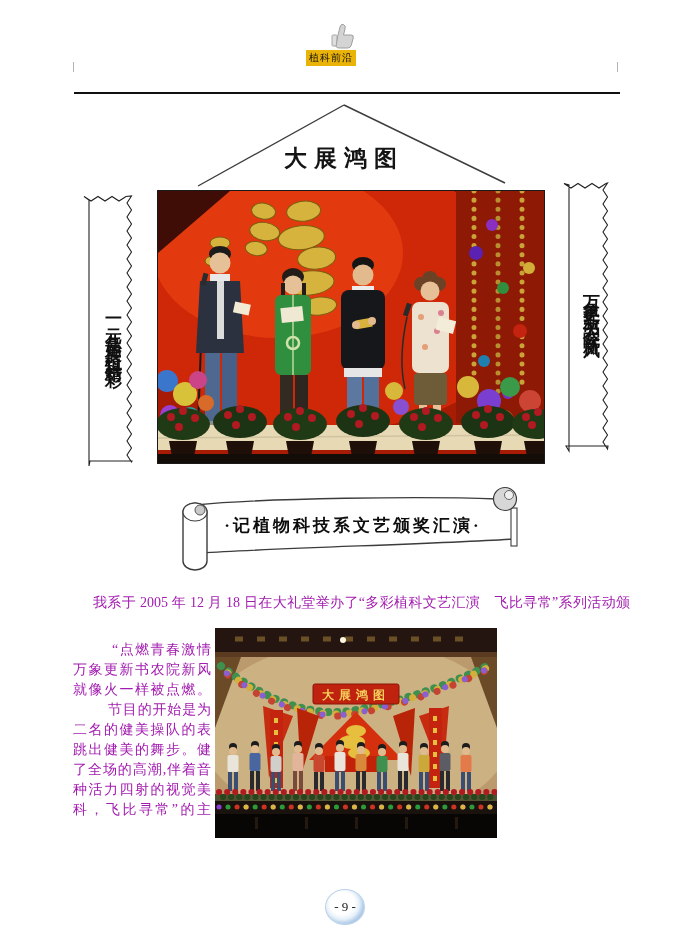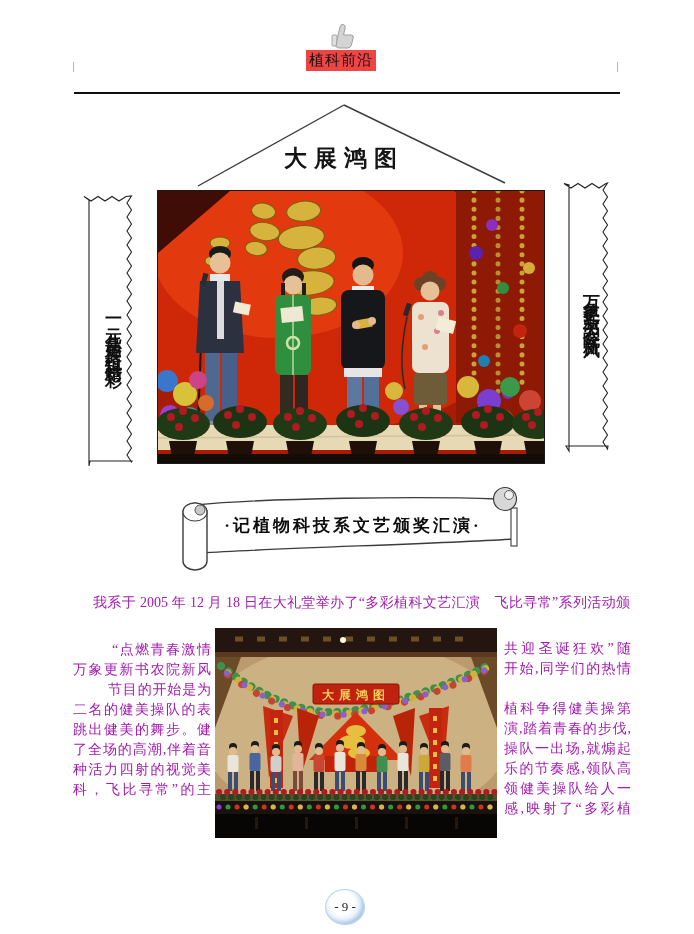--- a/index.html
+++ b/index.html
@@ -2,23 +2,23 @@
 <html><head>
 <meta charset="utf-8">
 <style>
   html,body{margin:0;padding:0;background:#ffffff;}
   .page{position:relative;width:694px;height:934px;background:#fff;overflow:hidden;
         font-family:"Liberation Serif","DejaVu Serif",serif;color:#1a1a1a;}
   .abs{position:absolute;}
 
   
   .hdr-icon{left:330px;top:21px;width:26px;height:28px;}
-  .hdr-title{left:306px;top:50px;background:#ef4444;padding:1px 3px;
+  .hdr-title{left:306px;top:50px;background:#eab308;padding:1px 3px;
              font-family:"Liberation Sans","DejaVu Sans",sans-serif;
-             font-size:15px;letter-spacing:1px;color:#111;}
+             font-size:10px;letter-spacing:1px;color:#111;}
   .tick{width:1px;height:10px;background:#b4b4b4;top:62px;}
   .hrule{left:74px;top:92px;width:546px;height:2px;background:#101010;}
 
   
   .pennant{left:180px;top:100px;width:330px;height:90px;}
   .pennant text{font-size:23px;font-weight:bold;letter-spacing:7px;fill:#141414;}
 
   
   .zz-banner{overflow:visible;}
   .zz-banner polygon{fill:#ffffff;stroke:#222;stroke-width:1.1;}
@@ -253,39 +253,29 @@
     <text x="178" y="47" text-anchor="middle">·记植物科技系文艺颁奖汇演·</text>
   </svg>
 
   <div class="abs para1">
     <div class="tline ind-p">我系于 2005 年 12 月 18 日在大礼堂举办了“多彩植科文艺汇演　飞比寻常”系列活动颁</div>
   </div>
 
   <div class="abs colL">
     <div class="tline ind-a">“点燃青春激情</div>
     <div class="tline">万象更新书农院新风</div>
+    <div class="tline">就像火一样被点燃。</div>
     <div class="tline ind-b">节目的开始是为</div>
     <div class="tline">二名的健美操队的表</div>
     <div class="tline">跳出健美的舞步。健美</div>
     <div class="tline">了全场的高潮,伴着音</div>
     <div class="tline">种活力四射的视觉美</div>
     <div class="tline">科，飞比寻常”的主题。</div>
   </div>
 
-  <div class="abs colR">
-    <div class="tline">共迎圣诞狂欢”随</div>
-    <div class="tline">开始,同学们的热情</div>
-    <div class="tline"></div>
-    <div class="tline">植科争得健美操第</div>
-    <div class="tline">演,踏着青春的步伐,</div>
-    <div class="tline">操队一出场,就煽起</div>
-    <div class="tline">乐的节奏感,领队高</div>
-    <div class="tline">领健美操队给人一</div>
-    <div class="tline">感,映射了“多彩植</div>
-  </div>
 
   <svg class="abs photo2" viewBox="0 0 282 210" preserveAspectRatio="none">
     <rect width="282" height="210" fill="#bb9a6d"></rect>
     <ellipse cx="141" cy="105" rx="155" ry="92" fill="#d2b98a" opacity=".75"></ellipse>
     <rect width="282" height="24" fill="#241510"></rect>
     <line x1="20" y1="11" x2="262" y2="11" stroke="#8a6a30" stroke-width="5" stroke-dasharray="8 14" opacity=".7"></line>
     <circle cx="128" cy="12" r="3" fill="#fff8e0"></circle>
     <rect y="24" width="282" height="5" fill="#5a3a20"></rect>
     <polygon points="0,29 26,29 0,100" fill="#6b4a28"></polygon>
     <polygon points="282,29 256,29 282,100" fill="#6b4a28"></polygon>

